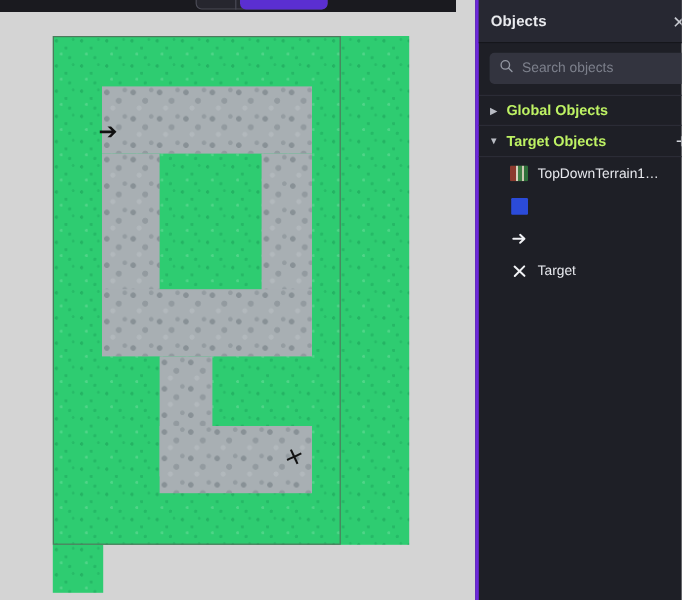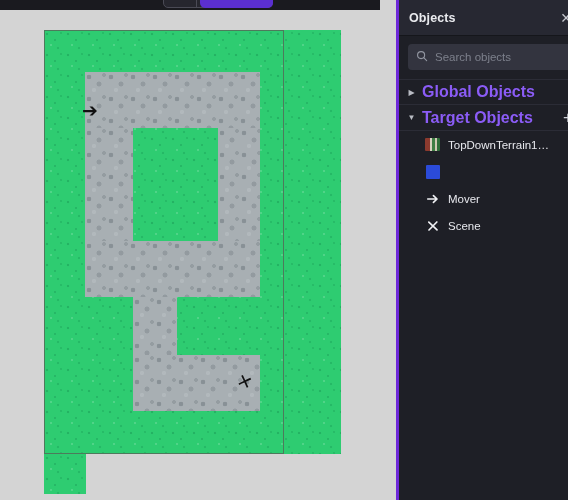--- a/index.html
+++ b/index.html
@@ -94,21 +94,21 @@
     color:#d6d8de; font-size:11.5px; font-family:"Liberation Sans", sans-serif;
   }
   .search-input::placeholder{ color:#7d808c; }
 
   .section{
     height:26px; display:flex; align-items:center;
     padding:0 9px 0 8px; gap:6px; cursor:pointer;
     border-top:1px solid #2b2c36; border-bottom:1px solid #2b2c36;
   }
   .section + .section{ border-top:0; }
-  .section-label{ color:#8b5cf6; font-size:16px; font-weight:700; }
+  .section-label{ color:#bef264; font-size:12px; font-weight:700; }
   .caret{ width:9px; display:flex; justify-content:center; color:#b9bcc4; font-size:8px; }
   .plus{
     margin-left:auto; color:#d3d5db; font-size:17px; line-height:1;
     font-weight:300; cursor:pointer; padding:0 1px;
   }
 
   .obj-row{
     height:27px; display:flex; align-items:center; gap:8px;
     padding:0 6px 0 26px; cursor:pointer;
   }
@@ -213,34 +213,33 @@
             <i></i>
             <i></i>
           </span>
         </div>
         <div class="obj-row">
           <span class="obj-icon">
             <svg width="14" height="14" viewBox="0 0 16 16">
               <path d="M2 8h10M8.5 4.2 12.6 8l-4.1 3.8" stroke="#f0f1f4" stroke-width="1.9" fill="none" stroke-linecap="round" stroke-linejoin="round"></path>
             </svg>
           </span>
-          <span class="obj-label">Mover</span>
           <span class="dots">
             <i></i>
             <i></i>
             <i></i>
           </span>
         </div>
         <div class="obj-row">
           <span class="obj-icon">
             <svg width="14" height="14" viewBox="0 0 16 16">
               <path d="M3.2 3.6 12.6 12.4M12.4 3.4 3.4 12.6" stroke="#f0f1f4" stroke-width="1.9" fill="none" stroke-linecap="round"></path>
             </svg>
           </span>
-          <span class="obj-label">Scene</span>
+          <span class="obj-label">Target</span>
           <span class="dots">
             <i></i>
             <i></i>
             <i></i>
           </span>
         </div>
       </div>
   </div>
 </div>
 

